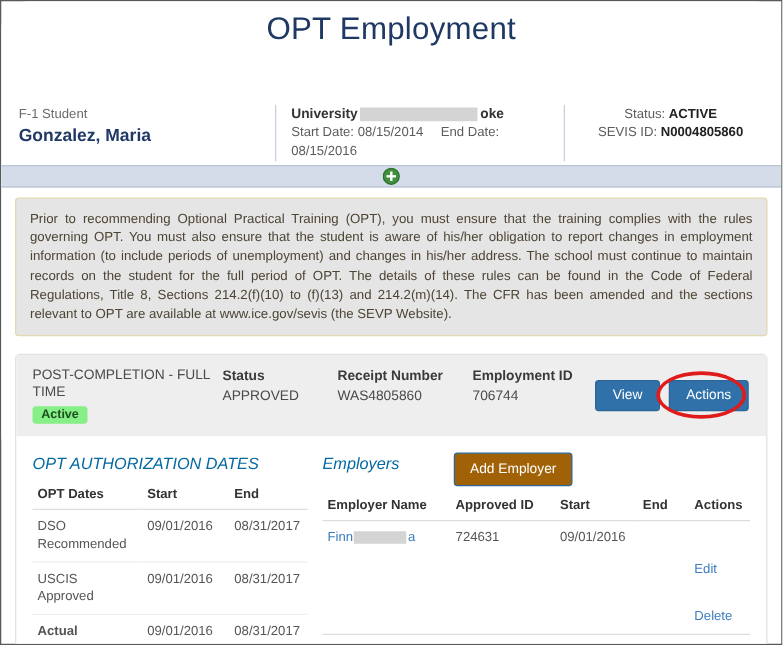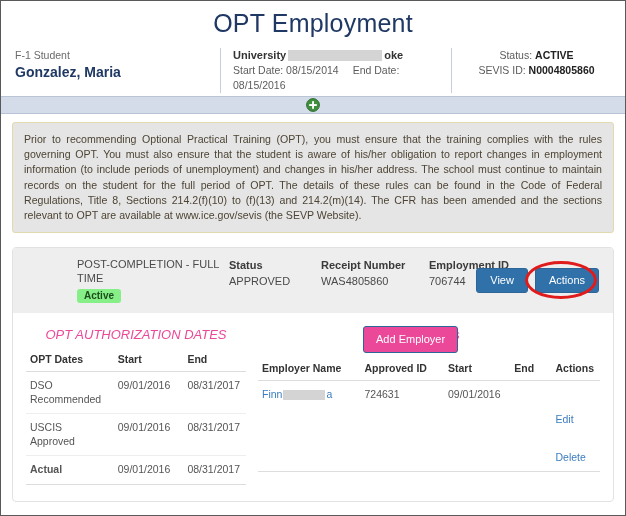--- a/index.html
+++ b/index.html
@@ -38,21 +38,21 @@
     font-weight: 400;
   }
 
   
   .stu-header {
     display: flex;
     align-items: stretch;
     padding: 4px 14px 3px 14px;
     box-sizing: border-box;
   }
-  .stu-col { box-sizing: border-box; }
+  .stu-col { box-sizing: border-box; margin-top: 36px; }
   .stu-col.left { width: 205px; padding-right: 8px; }
   .stu-col.mid {
     flex: 1;
     border-left: 1px solid #c6cfdb;
     padding-left: 12px;
   }
   .stu-col.right {
     width: 160px;
     border-left: 1px solid #c6cfdb;
     padding-left: 10px;
@@ -139,21 +139,20 @@
   }
   .card-head {
     background: #eeeeee;
     padding: 10px 13px 10px 13px;
     position: relative;
     min-height: 62px;
     box-sizing: border-box;
   }
   .head-cols {
     display: flex;
-    justify-content: center;
   }
   .hc {
     box-sizing: border-box;
   }
   .hc.type { width: 152px; }
   .hc.status { width: 92px; }
   .hc.receipt { width: 108px; }
   .hc.empid { width: 120px; }
   .h-label {
     font-size: 11px;
@@ -218,24 +217,23 @@
   }
 
   
   .card-body {
     display: flex;
     padding: 14px 13px 16px 13px;
   }
   .sect-title {
     font-style: italic;
     font-size: 13px;
-    color: #ec4899;
+    color: #0369a1;
     margin-bottom: 8px;
     font-weight: 400;
-    text-align: center;
   }
   .left-pane { width: 232px; padding-right: 12px; box-sizing: border-box; }
   .right-pane { flex: 1; position: relative; }
 
   table.tbl {
     border-collapse: collapse;
     width: 100%;
   }
   table.tbl th {
     text-align: left;
@@ -261,21 +259,21 @@
   .dates-tbl th:nth-child(1) { width: 78px; }
   .dates-tbl th:nth-child(2) { width: 60px; }
 
   .add-emp-wrap {
     text-align: left;
     padding-left: 105px;
     margin-bottom: 6px;
     margin-top: -24px;
   }
   .btn-add {
-    background: #ec4899;
+    background: #a16207;
     color: #fff;
     font-size: 11px;
     border: 1px solid #2c6698;
     border-radius: 3px;
     padding: 6px 12px 7px 12px;
     cursor: pointer;
     font-family: "Liberation Sans", sans-serif;
   }
 
   .emp-tbl th:nth-child(1) { width: 112px; }

